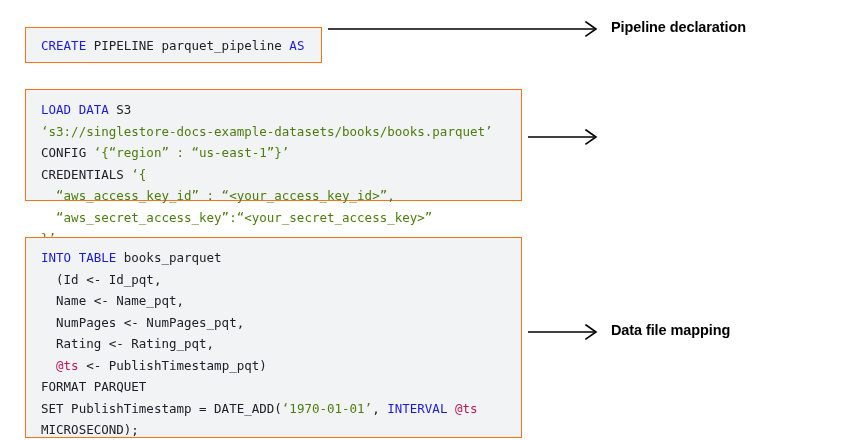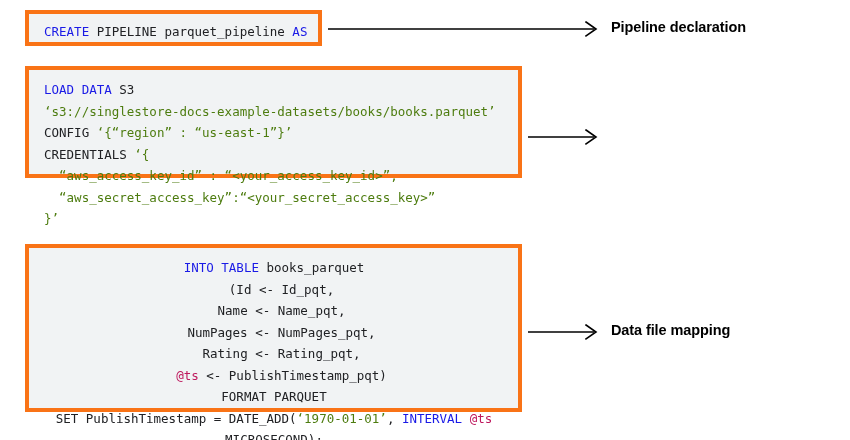--- a/index.html
+++ b/index.html
@@ -18,50 +18,50 @@
 
   .diagram {
     position: absolute;
     inset: 0;
   }
 
   
   .code-block {
     position: absolute;
     background: #f1f3f4;
-    border: 4px solid #f97316;
+    border: 1px solid #f97316;
     box-sizing: border-box;
     font-family: "DejaVu Sans Mono", monospace;
     font-size: 12.5px;
     line-height: 21.5px;
     color: #202124;
     white-space: pre;
     padding: 9px 14px 10px 15px;
+    margin-top: 17px;
   }
   .code-line { white-space: pre; }
 
   #block-declaration {
     left: 25px;
     top: 10px;
     width: 297px;
     height: 36px;
     padding-top: 7px;
   }
   #block-source {
     left: 25px;
-    top: 66px;
+    top: 72px;
     width: 497px;
     height: 112px;
   }
   #block-mapping {
     left: 25px;
-    top: 244px;
+    top: 220px;
     width: 497px;
-    height: 168px;
-    text-align: center;
+    height: 201px;
   }
 
   
   .kw  { color: #1a1ae6; }
   .str { color: #4d7c0f; }
   .var { color: #be185d; }
   .pln { color: #202124; }
 
   
   .arrow-svg {

